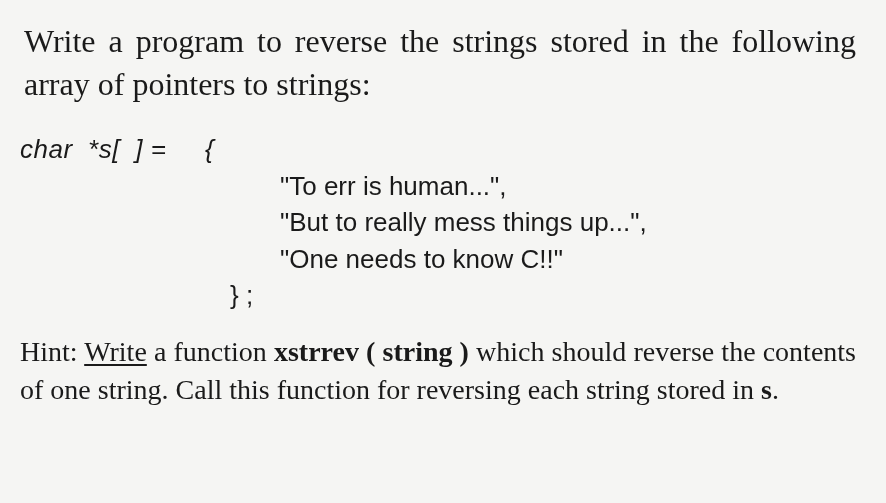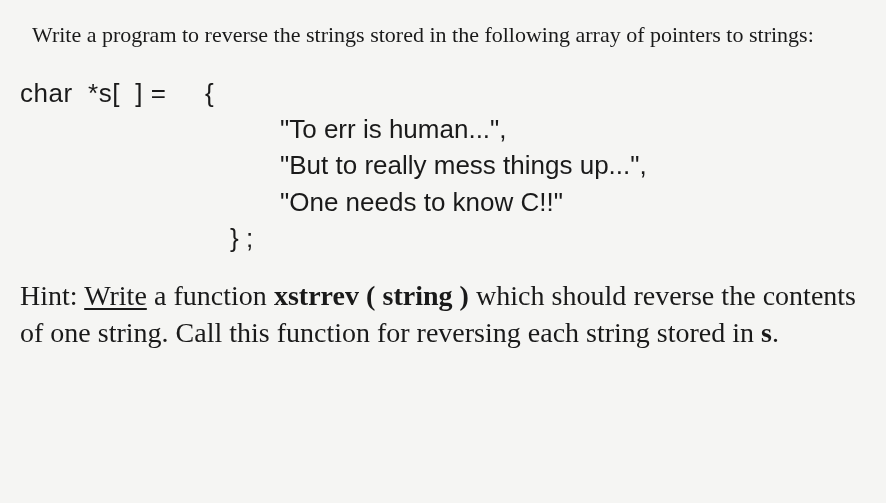--- a/index.html
+++ b/index.html
@@ -10,38 +10,39 @@
       background: #f5f5f3;
       font-family: Georgia, 'Times New Roman', serif;
       color: #1a1a1a;
       overflow: hidden;
     }
     .page {
       padding: 20px 30px 20px 20px;
       box-sizing: border-box;
     }
     .paragraph {
-      font-size: 22px;
+      font-size: 32px;
       line-height: 1.35;
       text-align: justify;
-      margin: 0 0 25px 12px;
+      margin: 0 0 25px 4px;
       font-family: Liberation Serif, serif;
     }
     .code-line {
       font-family: Arial, Helvetica, sans-serif;
       font-size: 26px;
       line-height: 1.4;
       margin: 0;
       white-space: pre;
     }
     .code-block {
       margin-bottom: 20px;
     }
     .decl-line {
       letter-spacing: 0.5px;
+      font-style: italic;
     }
     .string-line {
       margin-left: 260px;
     }
     .close-line {
       margin-left: 210px;
     }
     .hint-paragraph {
       font-size: 28px;
       line-height: 1.35;

